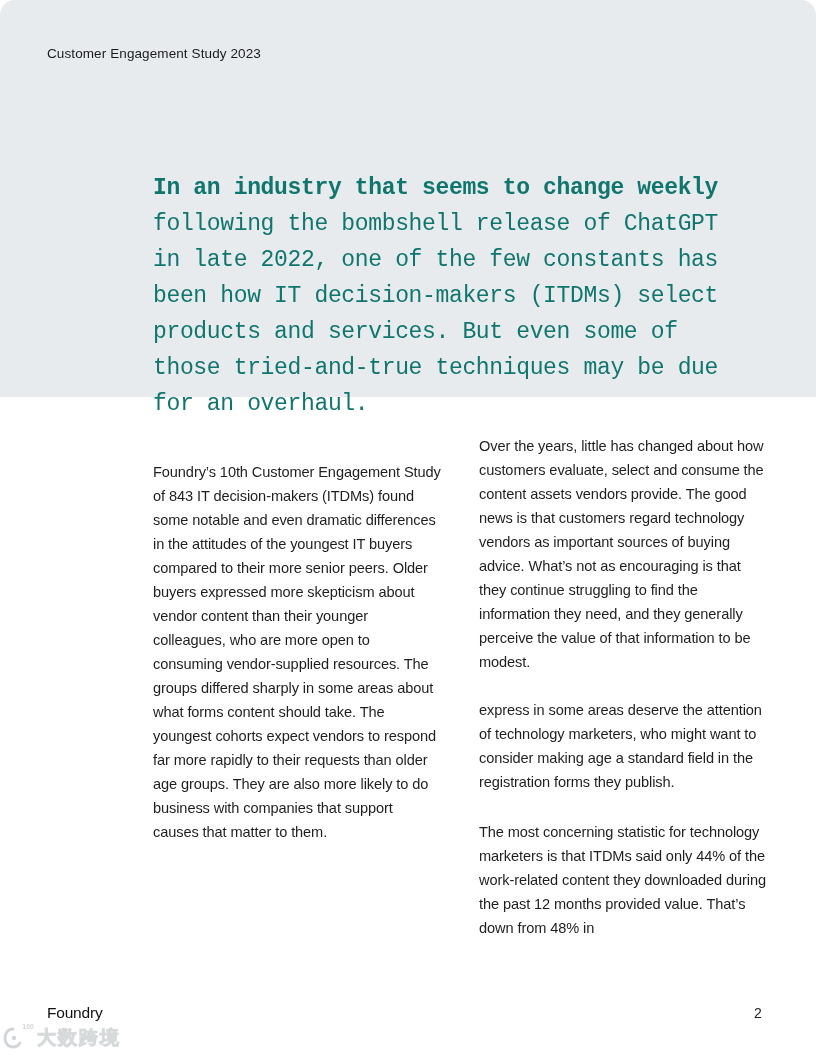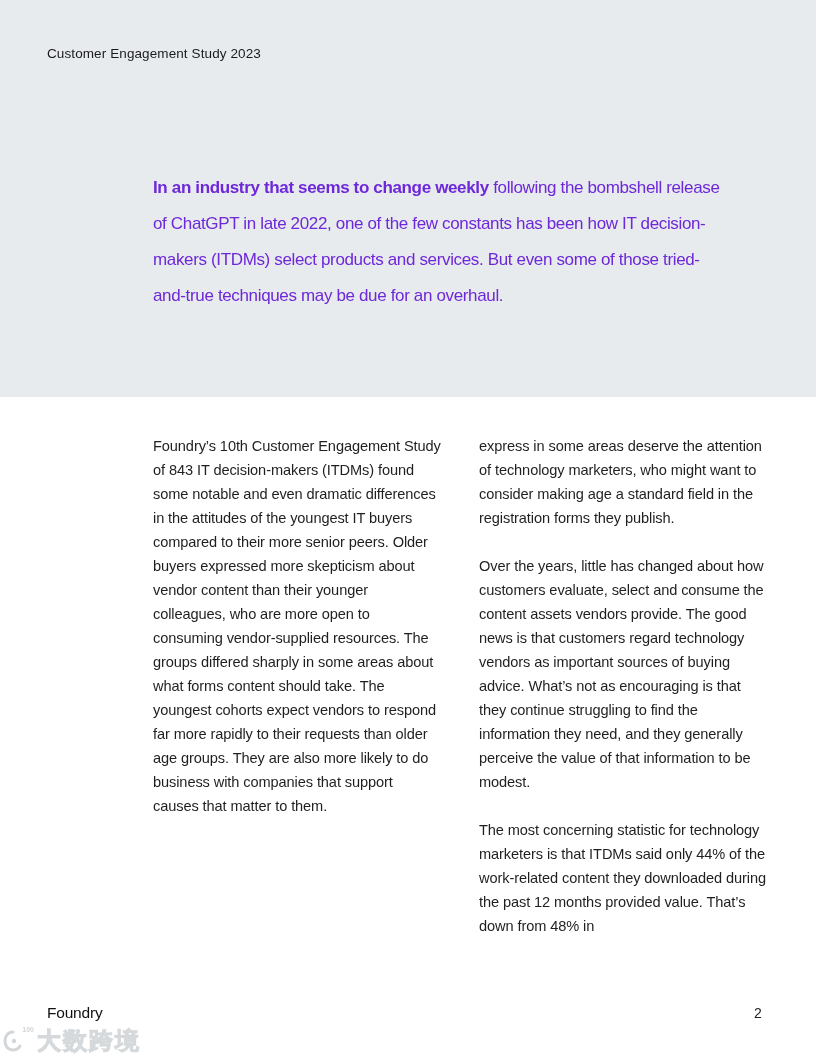--- a/index.html
+++ b/index.html
@@ -7,20 +7,21 @@
   body {
     font-family: "Liberation Sans", "DejaVu Sans", sans-serif;
     color: #1e1e1e;
   }
   .page {
     position: relative;
     width: 816px;
     height: 1056px;
     background: #ffffff;
     overflow: hidden;
+    border-radius: 15px;
   }
   .band {
     position: absolute;
     left: 0; top: 0;
     width: 816px;
     height: 397px;
     background: #e8ebed;
   }
   .doc-title {
     position: absolute;
@@ -28,44 +29,45 @@
     top: 46px;
     font-size: 13.5px;
     letter-spacing: 0.1px;
     color: #1b1b1d;
   }
   .intro {
     position: absolute;
     left: 153px;
     top: 170px;
     width: 578px;
-    font-size: 17px;
+    font-size: 23px;
     line-height: 36px;
     letter-spacing: -0.35px;
-    color: #6d28d9;
+    color: #0f766e;
     font-weight: 400;
+    font-family: Liberation Mono, monospace;
   }
   .intro strong { font-weight: 700; letter-spacing: -0.35px; }
   .columns {
     position: absolute;
     left: 153px;
     top: 434px;
     width: 614px;
     display: flex;
     gap: 38px;
   }
   .col { width: 294px; }
   .col p {
     font-size: 14.6px;
     line-height: 24px;
     letter-spacing: -0.1px;
     color: #1f1f21;
     margin: 0 0 24px 0;
   }
-  .col p:last-child { margin-bottom: 0; }
+  .col p:last-child { margin-bottom: 0; margin-top: 26px; }
   .footer-brand {
     position: absolute;
     left: 47px;
     top: 1004px;
     font-size: 15.5px;
     font-weight: 400;
     letter-spacing: -0.2px;
     color: #111113;
   }
   .page-number {
@@ -88,21 +90,21 @@
   }
   .watermark .wm-logo { position: relative; width: 30px; height: 26px; }
   .watermark .wm-sup {
     position: absolute;
     top: -2px; right: -1px;
     font-size: 7px;
     font-weight: 700;
     color: #d0d4d7;
   }
   .watermark .wm-text {
-    font-size: 24px;
+    font-size: 19px;
     font-weight: 700;
     letter-spacing: 2px;
     -webkit-text-stroke: 1px #d4d8da;
     color: #e3e6e8;
   }
 </style>
 </head>
 <body>
 
 <div class="page">
@@ -110,22 +112,22 @@
   <header class="band">
     <div class="doc-title">Customer Engagement Study 2023</div>
     <p class="intro"><strong>In an industry that seems to change weekly</strong><span> following the bombshell release of ChatGPT in late 2022, one of the few constants has been how IT decision-makers (ITDMs) select products and services. But even some of those tried-and-true techniques may be due for an overhaul.</span></p>
   </header>
 
   <main class="columns">
     <section class="col">
       <p>Foundry’s 10th Customer Engagement Study of 843 IT decision-makers (ITDMs) found some notable and even dramatic differences in the attitudes of the youngest IT buyers compared to their more senior peers. Older buyers expressed more skepticism about vendor content than their younger colleagues, who are more open to consuming vendor-supplied resources. The groups differed sharply in some areas about what forms content should take. The youngest cohorts expect vendors to respond far more rapidly to their requests than older age groups. They are also more likely to do business with companies that support causes that matter to them.</p>
     </section>
     <section class="col">
+      <p>Over the years, little has changed about how customers evaluate, select and consume the content assets vendors provide. The good news is that customers regard technology vendors as important sources of buying advice. What’s not as encouraging is that they continue struggling to find the information they need, and they generally perceive the value of that information to be modest.</p>
       <p>express in some areas deserve the attention of technology marketers, who might want to consider making age a standard field in the registration forms they publish.</p>
-      <p>Over the years, little has changed about how customers evaluate, select and consume the content assets vendors provide. The good news is that customers regard technology vendors as important sources of buying advice. What’s not as encouraging is that they continue struggling to find the information they need, and they generally perceive the value of that information to be modest.</p>
       <p>The most concerning statistic for technology marketers is that ITDMs said only 44% of the work-related content they downloaded during the past 12 months provided value. That’s down from 48% in</p>
     </section>
   </main>
 
   <footer>
     <div class="footer-brand">Foundry</div>
     <div class="page-number">2</div>
   </footer>
 
   <div class="watermark">

